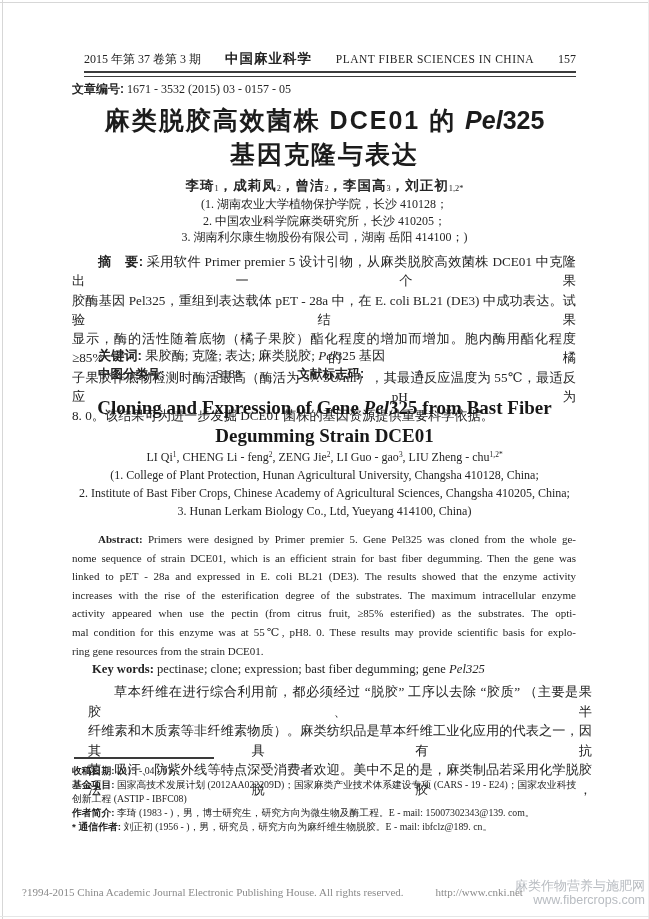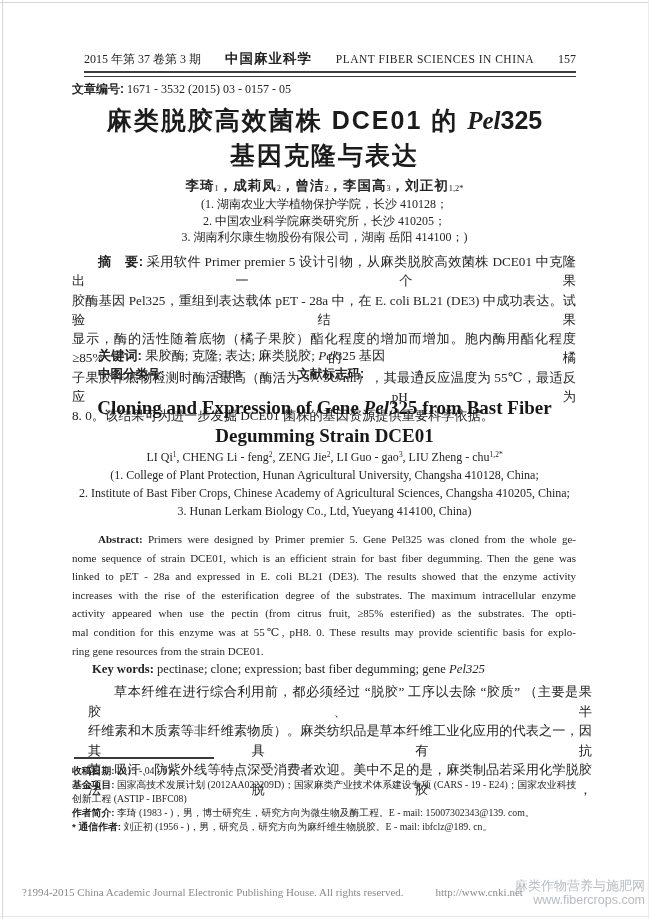--- a/index.html
+++ b/index.html
@@ -15,21 +15,21 @@
   .header-row { position:absolute; top:50px; left:84px; width:492px; display:flex;
                 justify-content:space-between; align-items:baseline; font-size:12px; white-space:nowrap; }
   .journal-cn { font-weight:700; font-size:13.5px; letter-spacing:1px; }
   .journal-en { font-size:11.5px; letter-spacing:.5px; }
   .double-rule { position:absolute; top:71px; left:84px; width:492px; height:3px;
                  border-top:2px solid #3c3c3c; border-bottom:1px solid #3c3c3c; }
 
   .article-number { position:absolute; top:81px; left:72px; font-size:12px; }
   .bl    { font-weight:700; font-family:"Liberation Sans","DejaVu Sans",sans-serif; }
   .blser { font-weight:700; }
-  .it    { font-style:italic;font-family:Liberation Serif, serif; }
+  .it    { font-style:italic; }
 
   .title-cn { position:absolute; top:103px; left:0; width:649px; text-align:center;
               font-family:"Liberation Sans","DejaVu Sans",sans-serif; font-weight:600;
               font-size:25px; line-height:34px; letter-spacing:2px; color:#1c1c1c; }
   .title-cn .lat { letter-spacing:0; }
 
   .authors-cn { position:absolute; top:177px; left:0; width:649px; text-align:center;
                 font-size:13.5px; font-weight:600; letter-spacing:1px; }
   .supcn { font-size:62%; vertical-align:-1px; font-weight:400; letter-spacing:0; }
   .supen { font-size:62%; vertical-align:4px; }

